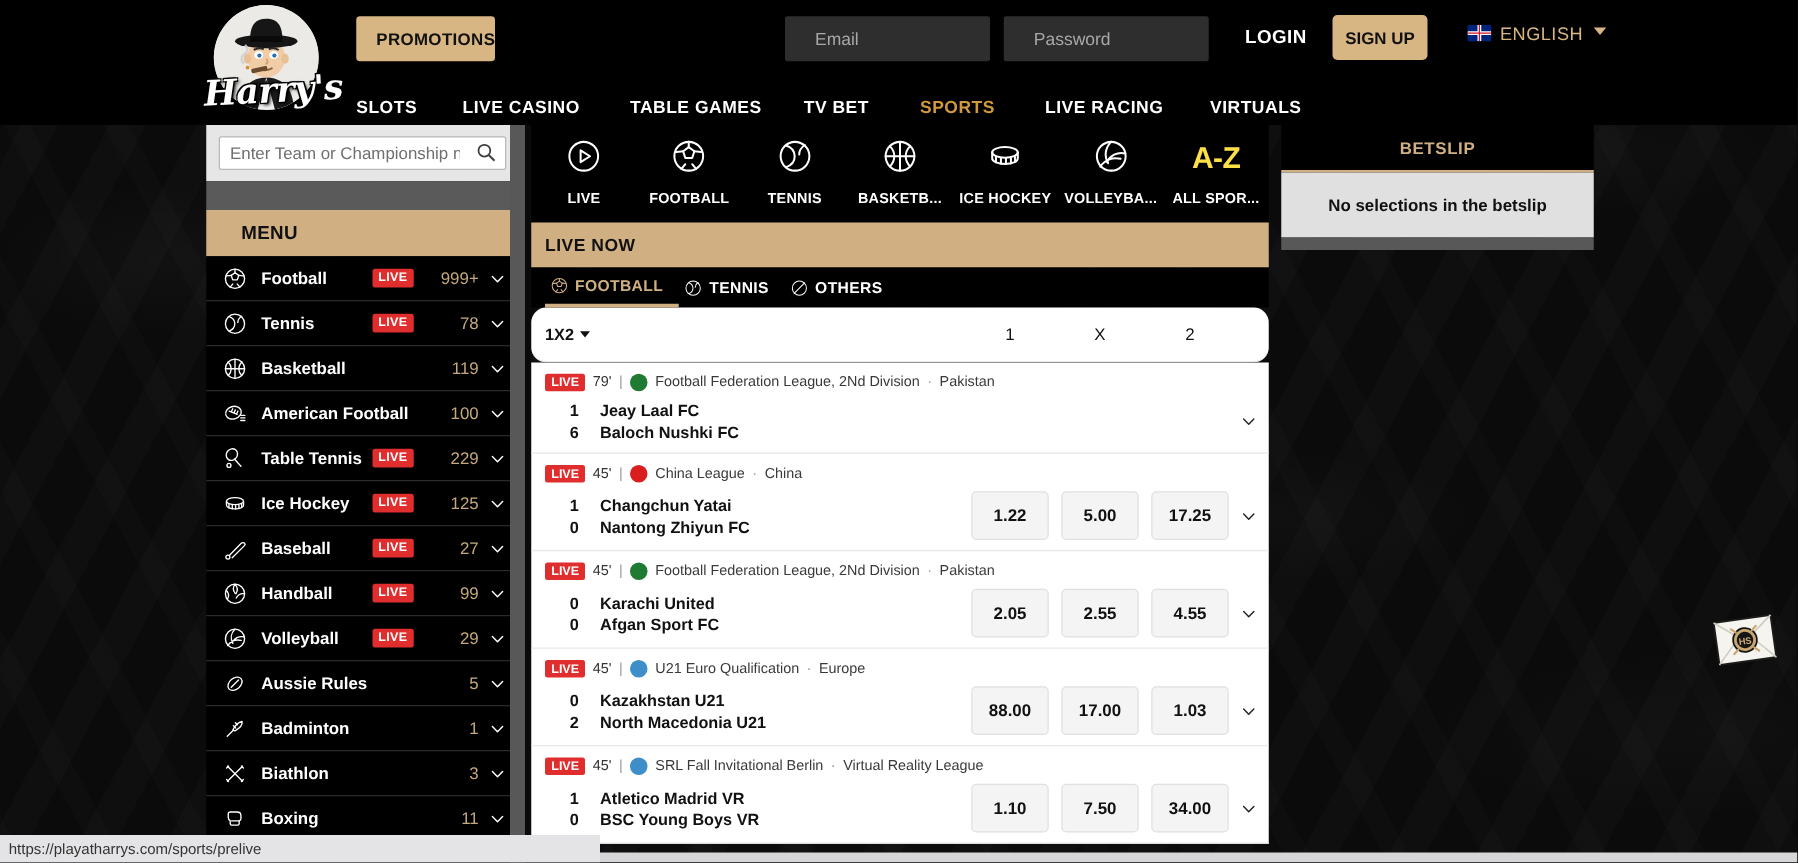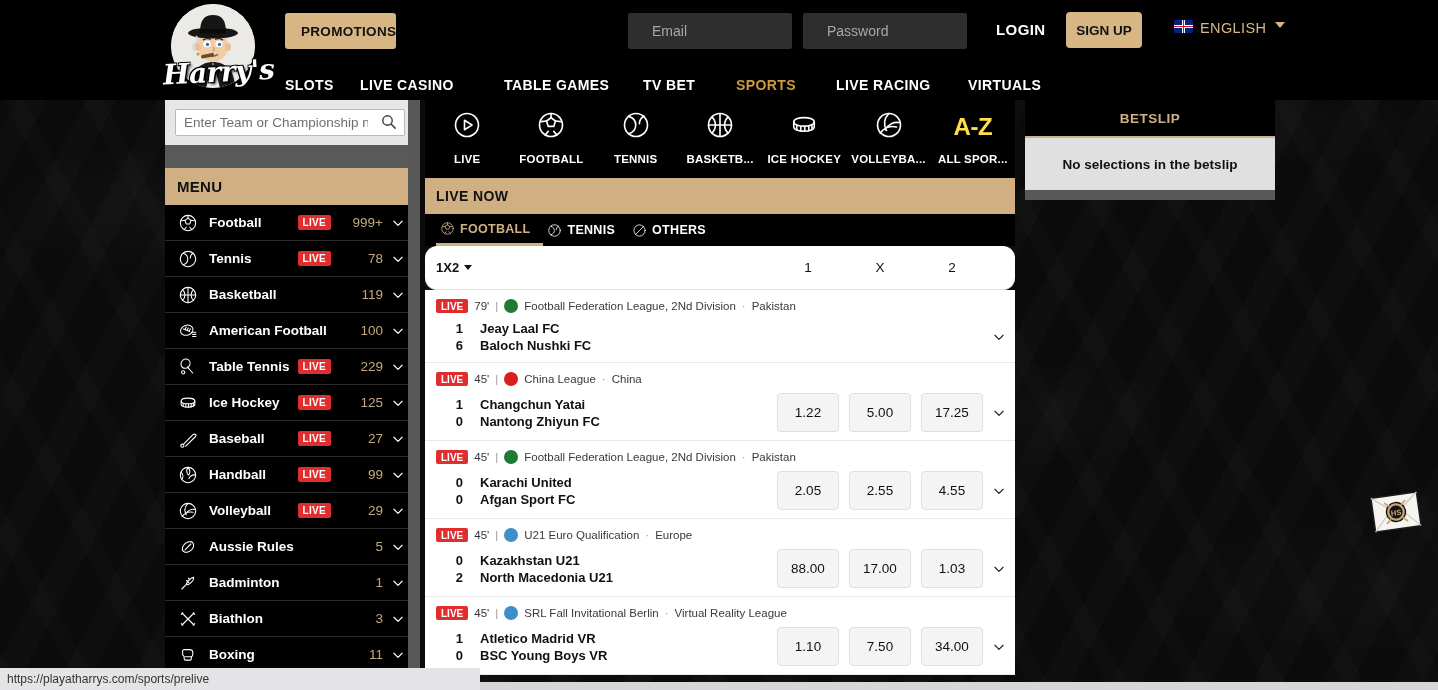--- a/index.html
+++ b/index.html
@@ -145,21 +145,21 @@
     font-family: "Liberation Sans", sans-serif; font-size: 13.5px;
     color: #3c3c3c; padding: 0 8px;
   }
   .search-input::placeholder { color: #6f6f6f; }
   .search-icon {
     position: absolute; right: 7px; top: 4px; width: 16px; height: 16px;
   }
   .sidebar-gap { height: 23px; background: #5a5a5a; }
   .menu-head {
     height: 37px; background: #d0b083;
-    display: flex; align-items: center; padding-left: 12px;
+    display: flex; align-items: center; padding-left: 28px;
     font-weight: bold; font-size: 15px; color: #111; letter-spacing: 0.3px;
   }
   .menu-list { background: #000; }
   .menu-row {
     height: 36px; display: flex; align-items: center;
     border-bottom: 1px solid #2a2a2a;
     padding: 0 10px 0 12px; cursor: pointer;
   }
   .menu-row .m-icon {
     width: 22px; height: 22px; flex: 0 0 22px; margin-right: 10px;
@@ -270,21 +270,21 @@
   }
   .m-teams {
     flex: 1 1 auto; padding-left: 17px;
     font-weight: bold; font-size: 13px; color: #111; line-height: 17px;
   }
   .m-odds { display: flex; align-items: center; gap: 10px; }
   .odd-btn {
     width: 62px; height: 39px; background: #f4f4f4;
     border: 1px solid #e0e0e0; border-radius: 4px;
     display: flex; align-items: center; justify-content: center;
-    font-weight: normal; font-size: 13.5px; color: #111; cursor: pointer;
+    font-weight: bold; font-size: 13.5px; color: #111; cursor: pointer;
   }
   .m-chev {
     width: 32px; display: flex; align-items: center; justify-content: center;
     cursor: pointer;
   }
 
   
   .betslip {
     position: absolute; left: 1025px; top: 100px; width: 250px; z-index: 10;
   }
@@ -380,21 +380,21 @@
       <span class="flag">
         <span class="flag-red-h"></span>
           <span class="flag-red-v"></span>
       </span>
       <span class="lang-text">ENGLISH</span>
       <span class="lang-caret"></span>
     </div>
 
     <div class="mainnav" id="mainnav">
         <div class="mainnav-item" style="left: 285px;">SLOTS</div>
-        <div class="mainnav-item" style="left: 360px;">LIVE CASINO</div>
+        <div class="mainnav-item" style="left: 370px;">LIVE CASINO</div>
         <div class="mainnav-item" style="left: 504px;">TABLE GAMES</div>
         <div class="mainnav-item" style="left: 643px;">TV BET</div>
         <div class="mainnav-item active" style="left: 736px;">SPORTS</div>
         <div class="mainnav-item" style="left: 836px;">LIVE RACING</div>
         <div class="mainnav-item" style="left: 968px;">VIRTUALS</div>
       </div>
   </div>
 
   <div class="content-white-edge"></div>
 

